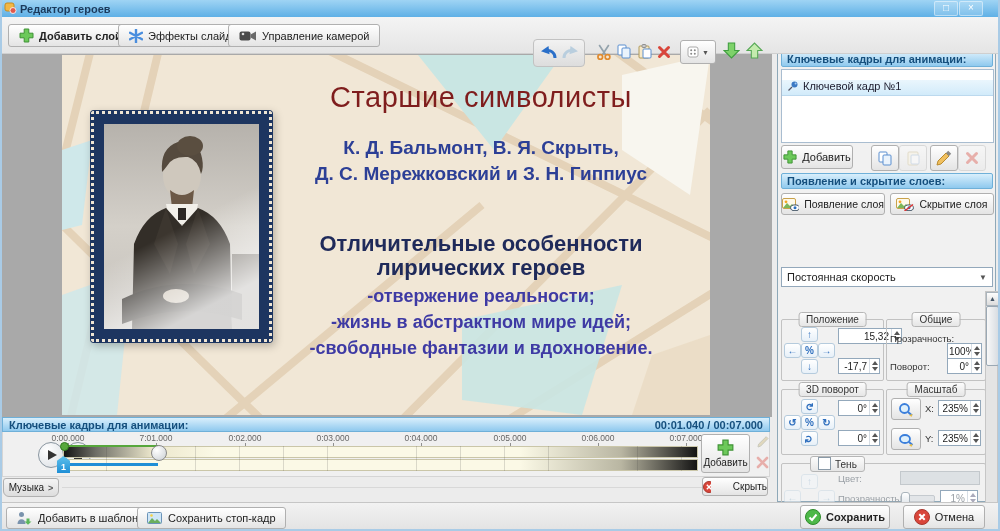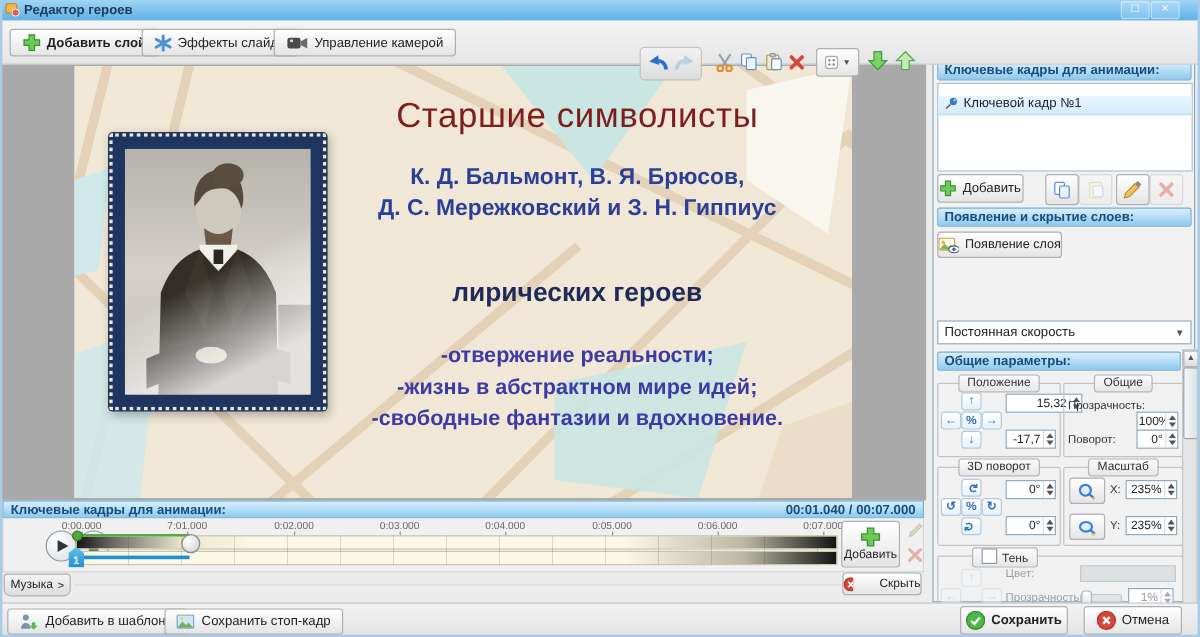--- a/index.html
+++ b/index.html
@@ -261,24 +261,25 @@
         <path d="M18 175 Q75 148 138 170 L138 196 Q75 176 18 200 Z" fill="#2b2722"></path>
         <ellipse cx="72" cy="172" rx="13" ry="7" fill="#c9bfb0"></ellipse>
         <rect x="128" y="130" width="27" height="75" fill="#3a342c" opacity="0.6"></rect>
         <rect width="155" height="205" fill="url(#fade)"></rect>
       </svg>
     </div>
 
     <div class="slide-text">
       <div class="s-title">Старшие символисты</div>
       <div class="s-names">
-        <div>К. Д. Бальмонт, В. Я. Брюсов,</div>
+        <div>К. Д. Бальмонт, В. Я. Скрыть,</div>
         <div>Д. С. Мережковский и З. Н. Гиппиус</div>
       </div>
       <div class="s-sub">
+        <div>Отличительные особенности</div>
         <div>лирических героев</div>
       </div>
       <div class="s-bullets">
         <div>-отвержение реальности;</div>
         <div>-жизнь в абстрактном мире идей;</div>
         <div>-свободные фантазии и вдохновение.</div>
       </div>
     </div>
   </div>
 </div>
@@ -440,28 +441,38 @@
     <div class="btn" style="left:3px;top:146px;width:104px;height:22px;gap:5px;font-size:10.5px">
       <svg width="18" height="13">
           <rect x="0.5" y="0.5" width="13" height="10" rx="1.5" fill="#fef9ea" stroke="#c9a24a"></rect>
           <circle cx="4" cy="3.8" r="1.4" fill="#f5a623"></circle>
           <path d="M1 10l4-5 3 3 2-2 3 4z" fill="#7cb65a"></path>
           <ellipse cx="13" cy="9.8" rx="4.4" ry="2.9" fill="#fff" stroke="#456"></ellipse>
           <circle cx="13" cy="9.8" r="1.5" fill="#2a6fc0"></circle>
         </svg>
       <span>Появление слоя</span>
     </div>
+    <div class="btn" style="left:112px;top:146px;width:104px;height:22px;gap:5px;font-size:10.5px">
+      <svg width="18" height="13">
+          <rect x="0.5" y="0.5" width="13" height="10" rx="1.5" fill="#fef9ea" stroke="#c9a24a"></rect>
+          <circle cx="4" cy="3.8" r="1.4" fill="#f5a623"></circle>
+          <path d="M1 10l4-5 3 3 2-2 3 4z" fill="#7cb65a"></path>
+          <ellipse cx="13" cy="9.8" rx="4.4" ry="2.9" fill="#fff" stroke="#456"></ellipse>
+          <circle cx="13" cy="9.8" r="1.5" fill="#2a6fc0"></circle>
+          <path d="M8.5 13l8.5-6.5" stroke="#d33" stroke-width="1.5"></path>
+        </svg>
+      <span>Скрытие слоя</span>
+    </div>
 
     <div class="drop">
       <span>Постоянная скорость</span>
       <span class="dar">▼</span>
     </div>
 
     <div class="scroll">
-      <div class="hdr" style="left:1px;top:2px;width:203px">Общие параметры:</div>
 
       <div class="group" style="left:1px;top:28px;width:101px;height:60px">
         <span class="legend">Положение</span>
         <div class="padbtn" style="left:19px;top:7px">↑</div>
         <div class="padbtn" style="left:2px;top:23px">←</div>
         <div class="padbtn" style="left:19px;top:23px">%</div>
         <div class="padbtn" style="left:36px;top:23px">→</div>
         <div class="padbtn" style="left:19px;top:39px">↓</div>
         <div class="spin" style="left:56px;top:8px;width:64px">
           <span class="v">15,32</span>

